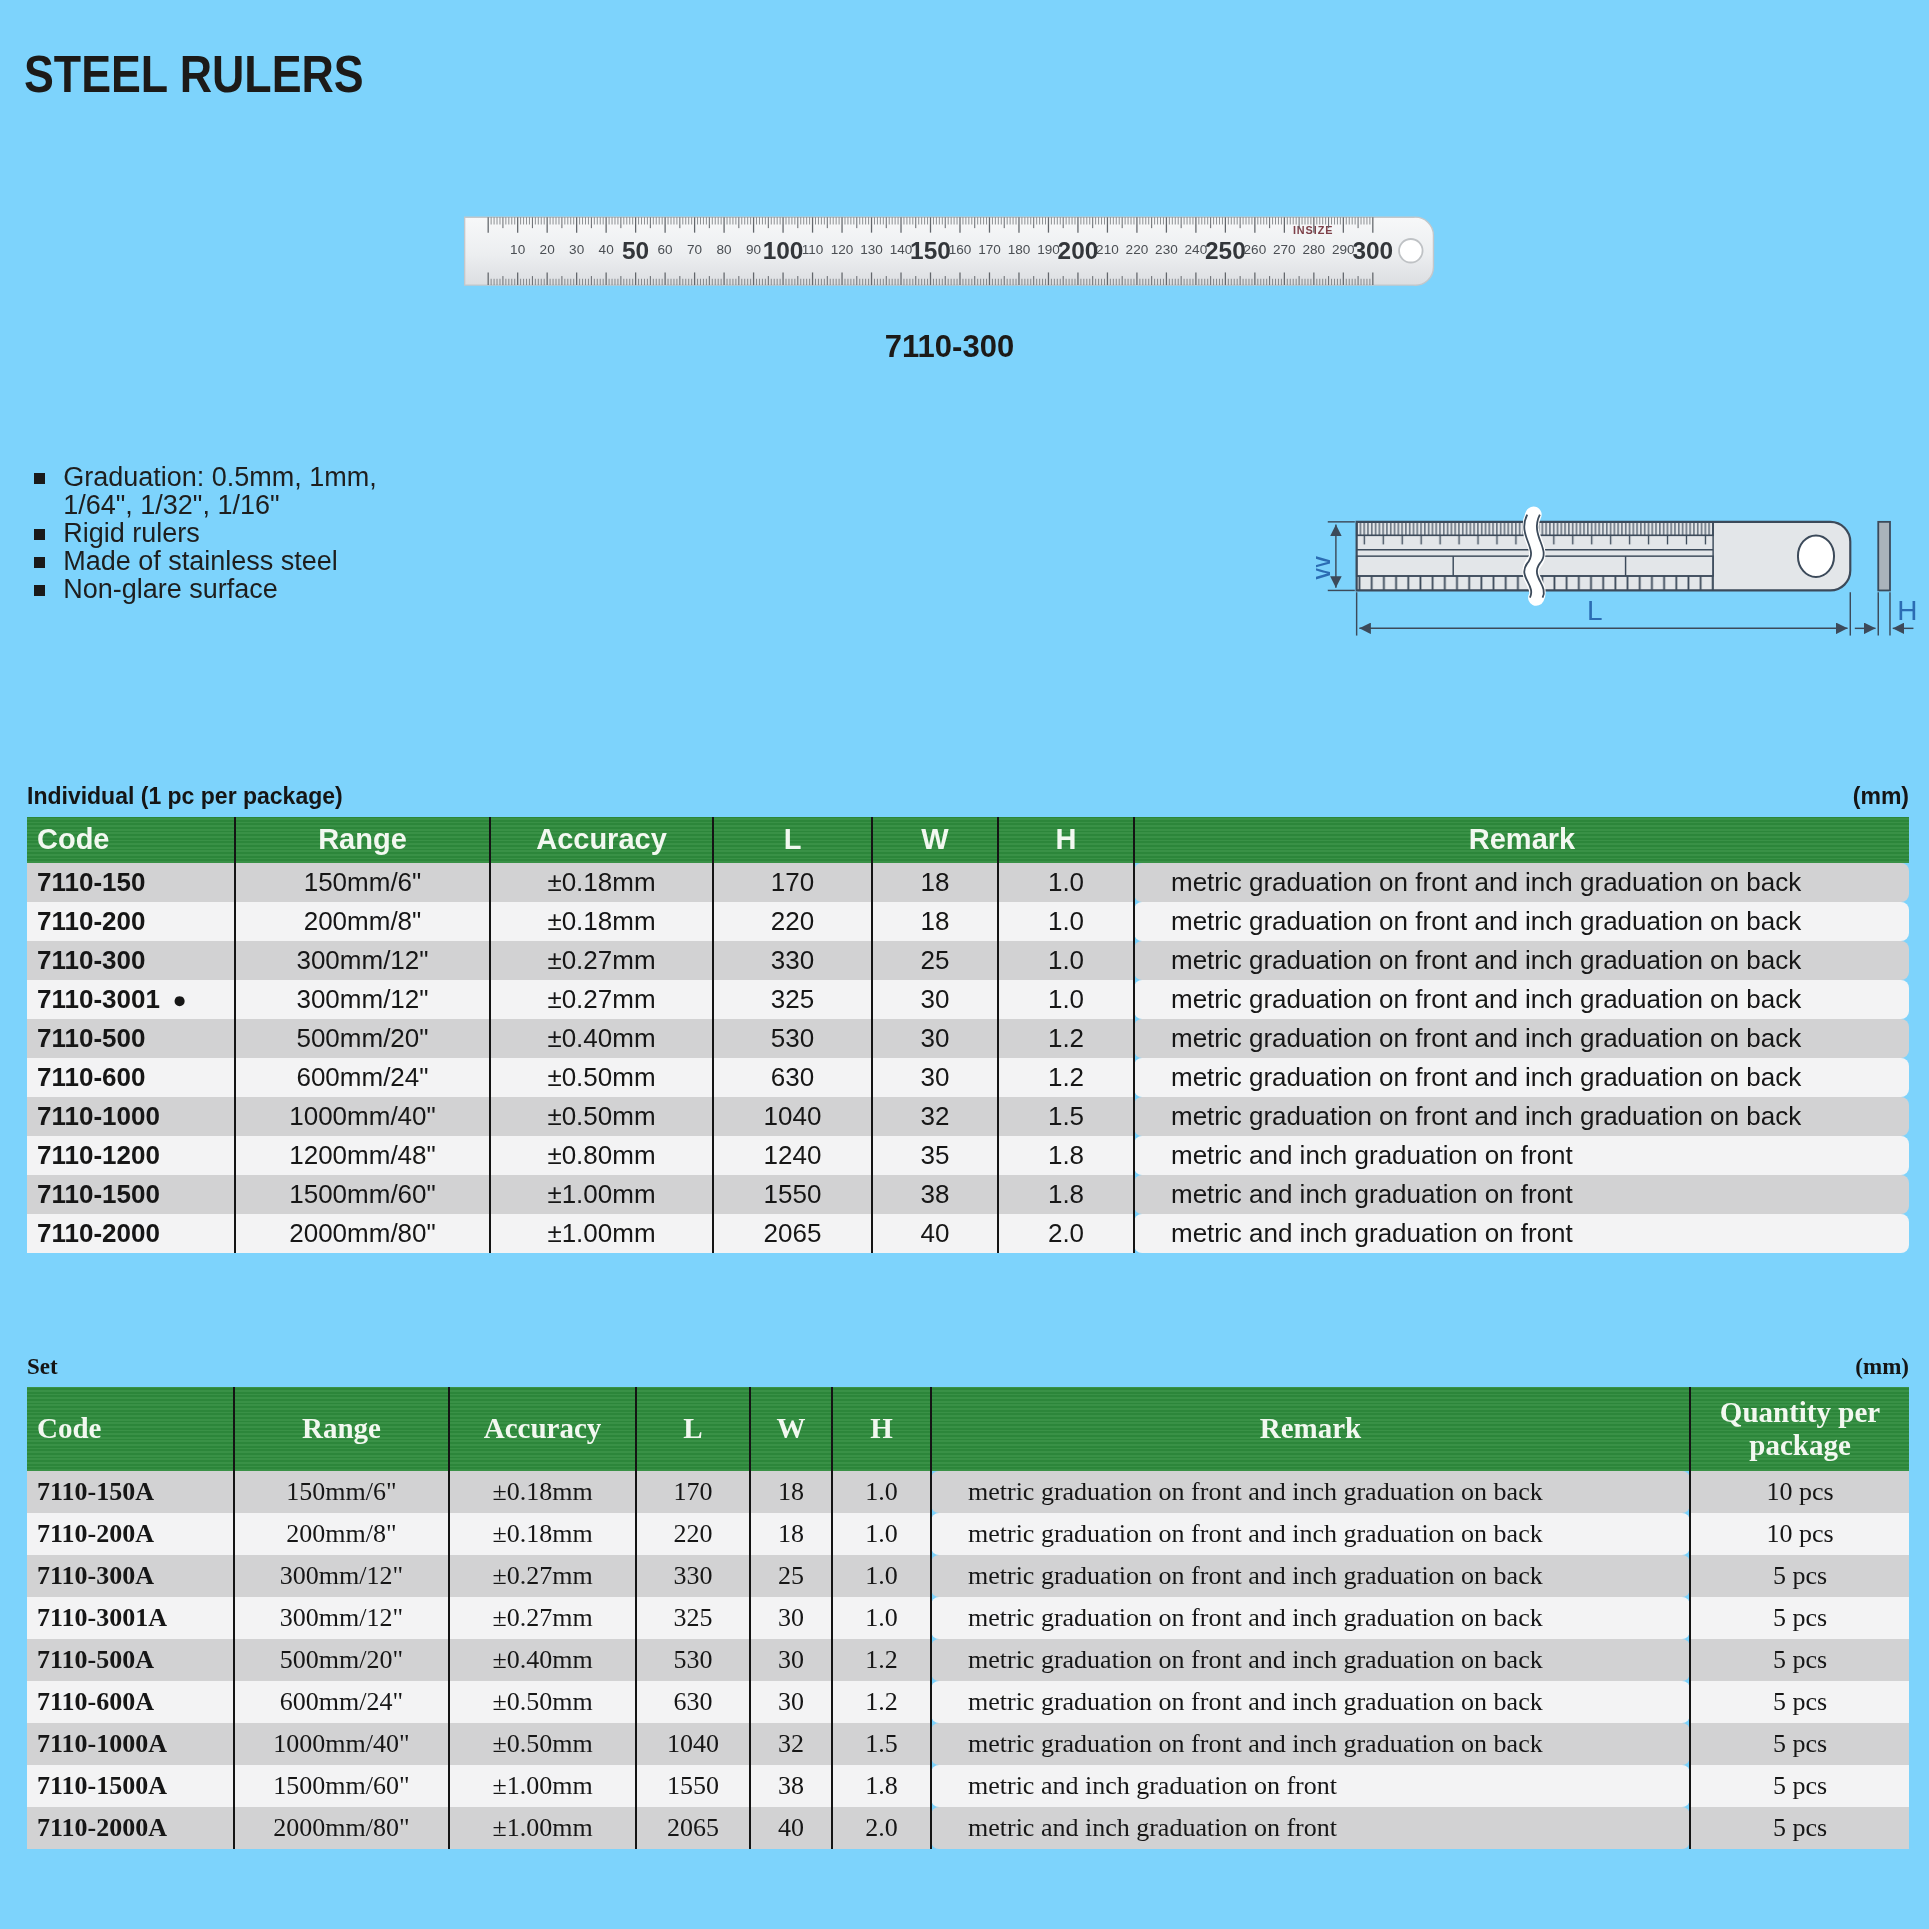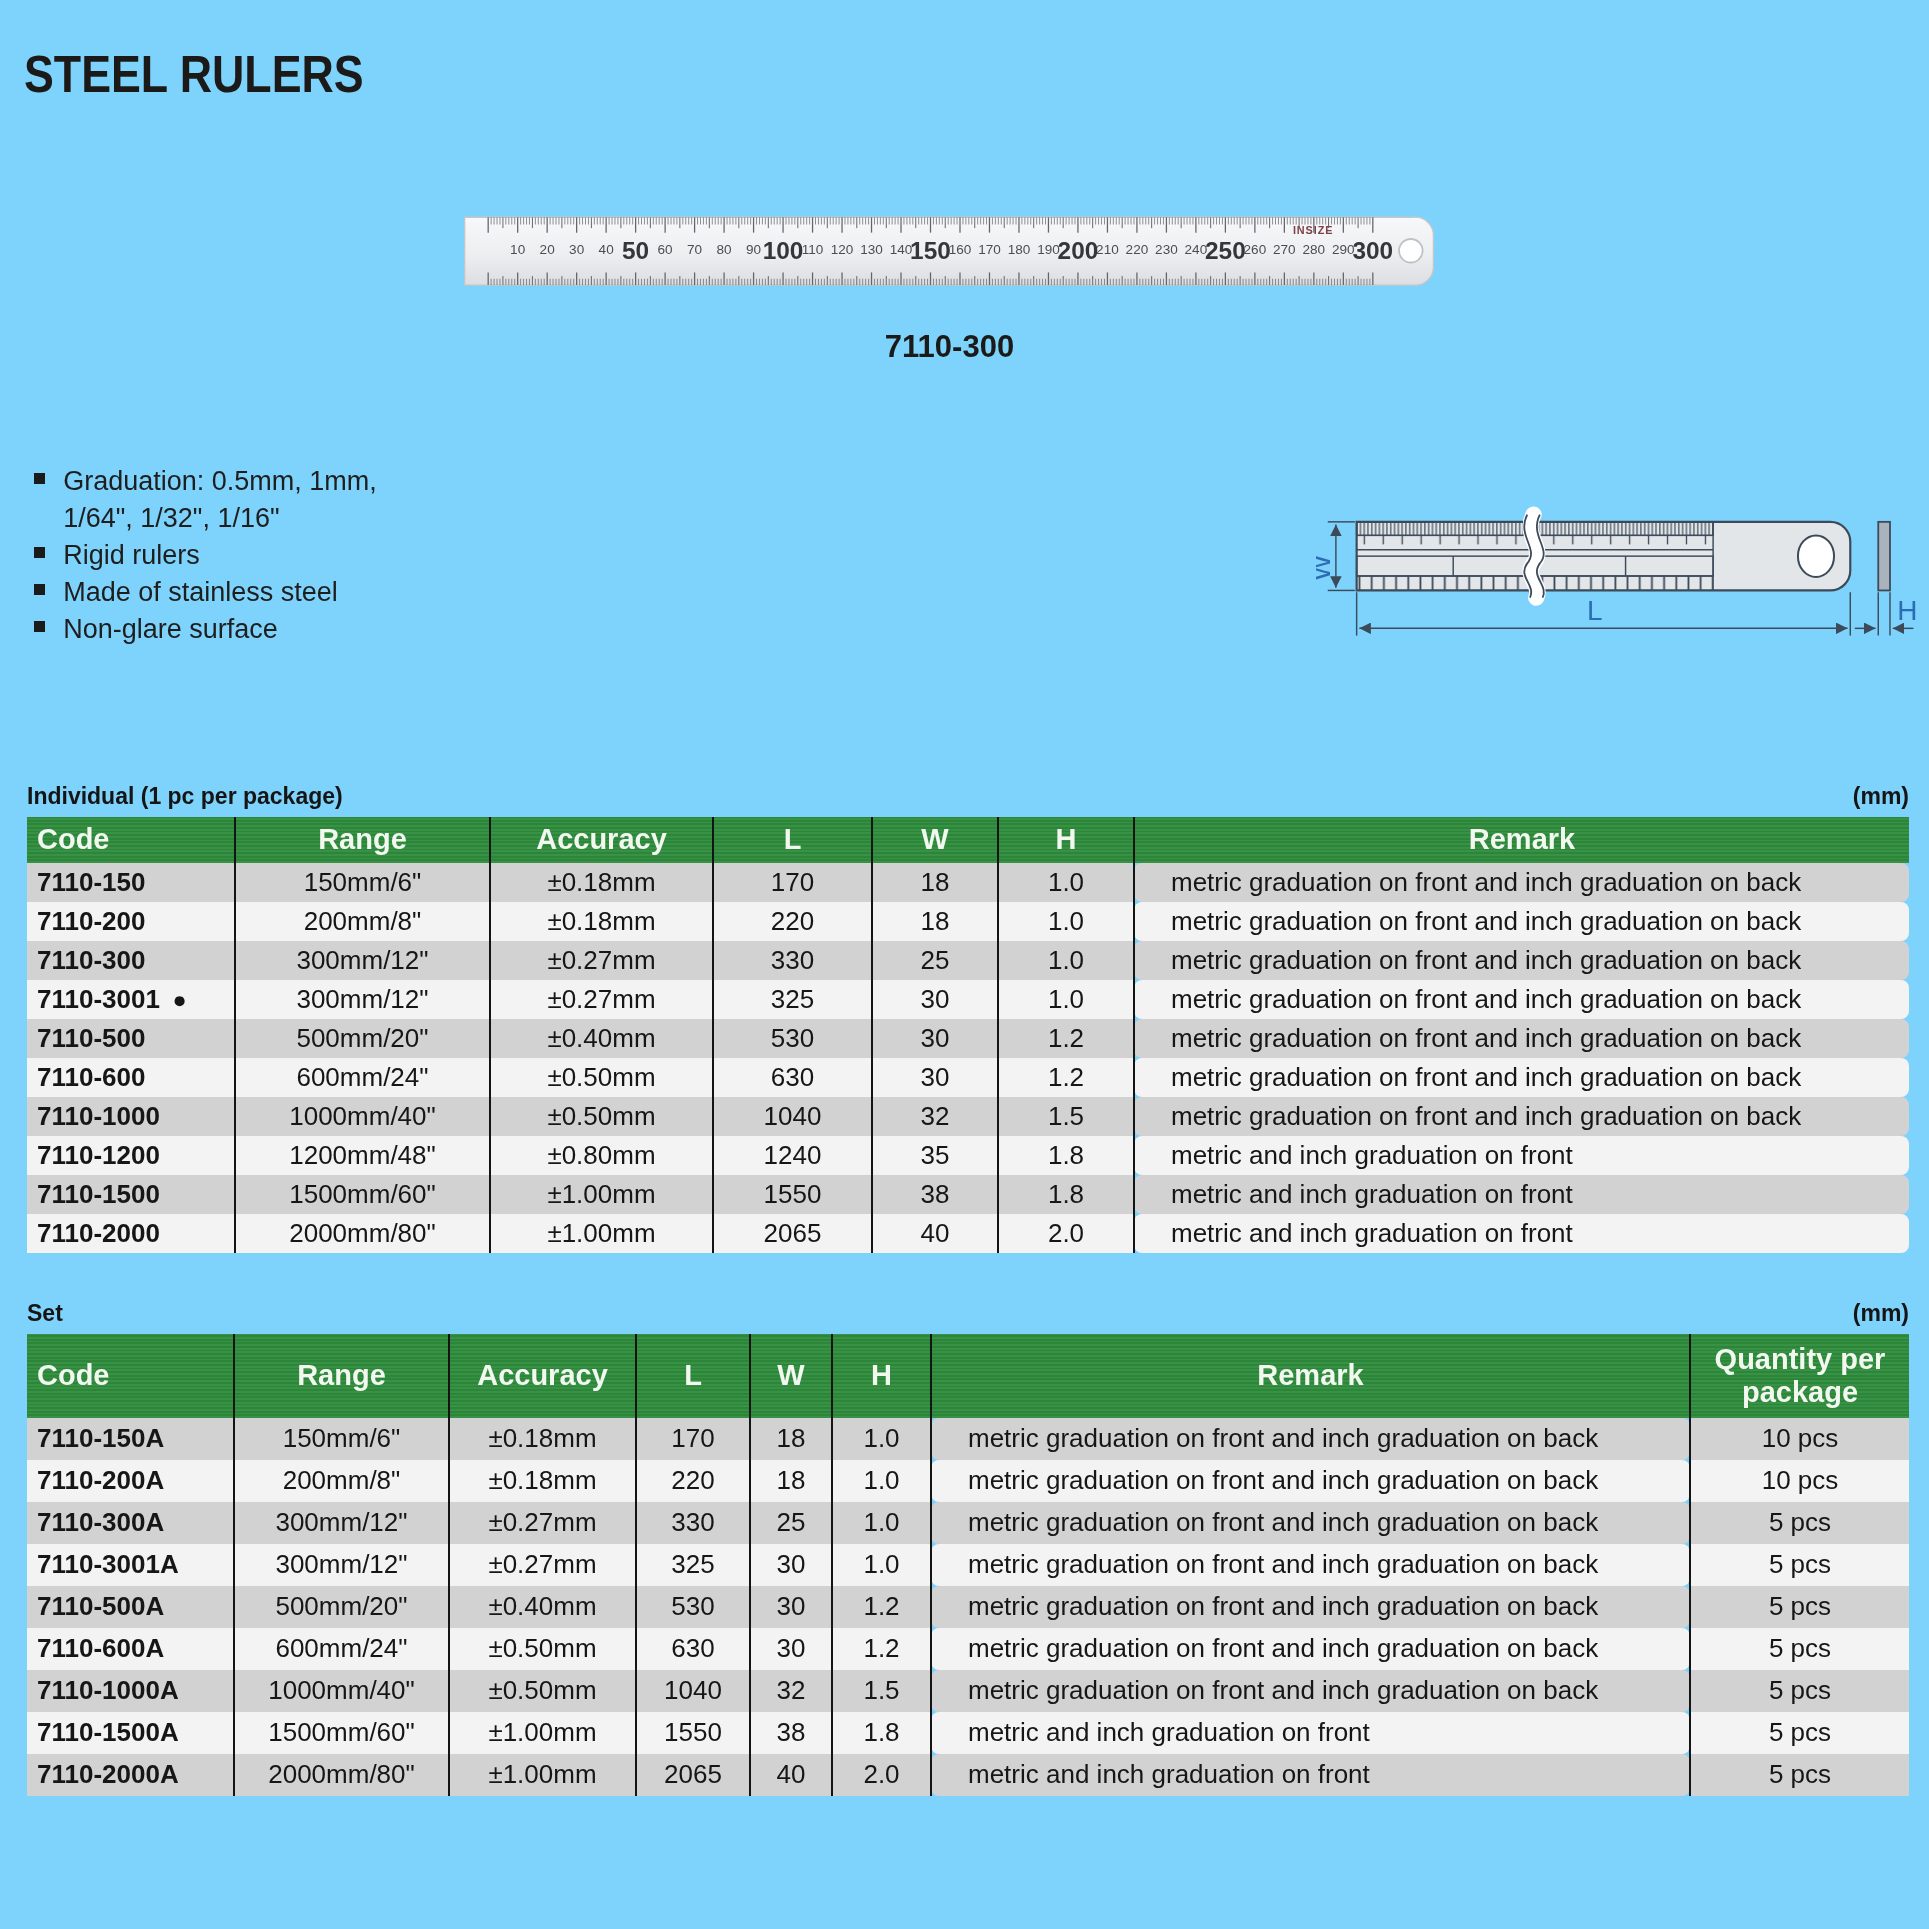--- a/index.html
+++ b/index.html
@@ -11,31 +11,31 @@
 
   .ruler-photo{position:absolute;left:452px;top:210px;}
   .num-big{font:600 27px "Liberation Sans","DejaVu Sans",sans-serif;fill:#33363a;}
   .num-small{font:400 15px "Liberation Sans","DejaVu Sans",sans-serif;fill:#4a4e53;}
   .brand-txt{font:700 12px "Liberation Sans","DejaVu Sans",sans-serif;fill:#7d4049;letter-spacing:1px;}
 
   .product-code{position:absolute;left:452px;top:329px;width:995px;text-align:center;
                 font-size:31px;font-weight:bold;color:#1c1a18;}
 
   .features{position:absolute;left:27px;top:463px;list-style:none;margin:0;padding:0;
-            font-size:27px;line-height:37px;color:#1e1e1e;width:507px;}
+            font-size:27px;line-height:28px;color:#1e1e1e;width:507px;}
   .features li{display:flex;align-items:flex-start;}
   .features .sq{flex:0 0 auto;width:11px;height:11px;background:#1a1a1a;margin:10px 18px 0 7.2px;}
   .features .ftxt{white-space:pre-line;}
 
   .diagram{position:absolute;left:1316px;top:502px;}
   .dim-label{font:400 31px "Liberation Sans","DejaVu Sans",sans-serif;fill:#2b6cb3;}
 
   .tblwrap{position:absolute;left:27px;width:1882px;}
   #individual-section{top:783px;}
-  #set-section{top:1300px;}
+  #set-section{top:1354px;font-family:Liberation Serif, serif;}
   .caption{display:flex;justify-content:space-between;align-items:flex-end;
            font-size:23px;font-weight:bold;color:#151515;padding:0 0 7.2px 0;}
   table{border-collapse:collapse;width:100%;table-layout:fixed;}
   th{background:var(--green,#2e8b3c);
      background-image:repeating-linear-gradient(0deg,rgba(255,255,255,.05) 0 1.8px,rgba(0,0,0,.04) 1.8px 3.6px);
      color:#f2f8f0;font-size:29px;font-weight:bold;line-height:1.15;padding:1.8px 3.6px;}
   #individual-table th{height:42px;}
   #set-table th{height:80px;}
   td{font-size:26px;color:#161616;text-align:center;padding:0 3.6px;}
   #individual-table td{height:39px;}

